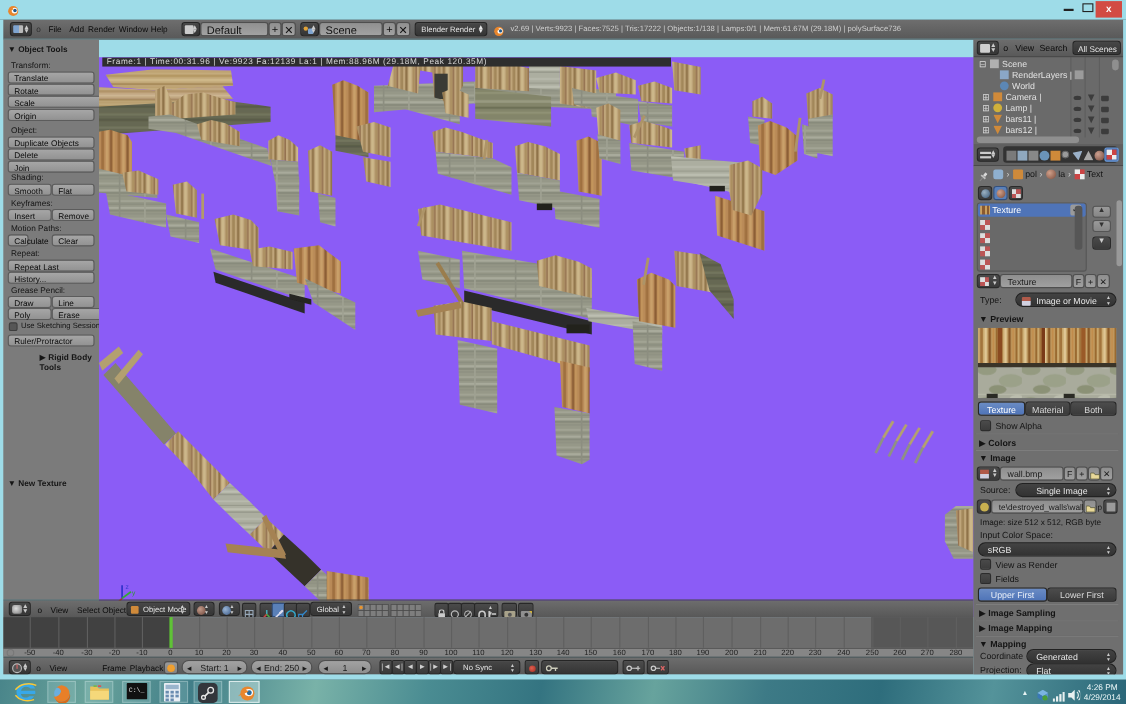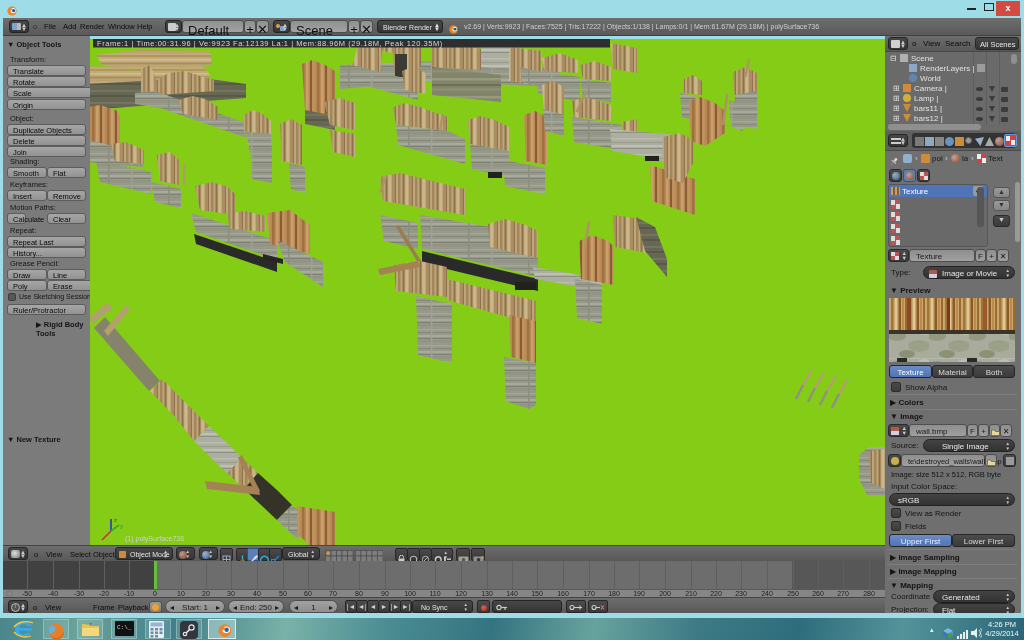--- a/index.html
+++ b/index.html
@@ -10,36 +10,36 @@
 #titlebar{left:0;top:0;width:1024px;height:18px;background:#9edce8;}
 #titletext{left:0;top:3px;width:1024px;text-align:center;font-size:10px;color:#222;}
 #winbtns{right:2px;top:0;height:18px;}
 #win{left:0;top:18px;width:1024px;height:600px;background:#9edce8;}
 #menubar{left:3px;top:18px;width:1018px;height:18px;background:linear-gradient(#6e6e6e,#595959);border-bottom:1px solid #414141;}
 
 #shelf{left:3px;top:36px;width:87px;height:509px;background:#7b7b7b;color:#101010;}
 .tbtn{position:absolute;background:linear-gradient(#a6a6a6,#929292);border:1px solid #5c5c5c;border-radius:3px;font-size:7.5px;color:#0a0a0a;padding:1px 0 0 5px;height:11px;line-height:9px;}
 .tlab{position:absolute;font-size:7.5px;color:#151515;}
 
-#viewport{left:90px;top:39px;width:851px;height:509px;background:#84cc16;overflow:hidden;}
+#viewport{left:90px;top:52px;width:851px;height:509px;background:#8b5cf6;overflow:hidden;}
 #vphead{left:3px;top:545px;width:882px;height:16px;background:linear-gradient(#6d6d6d,#585858);border-top:1px solid #454545;}
 
 #tltrack{left:3px;top:561px;width:882px;height:36px;background:#6d6d6d;overflow:hidden;}
 #tlhead{left:3px;top:597px;width:882px;height:16px;background:linear-gradient(#6d6d6d,#585858);border-top:1px solid #454545;}
 
 #rpanel{left:885px;top:36px;width:136px;height:577px;background:#707070;overflow:hidden;}
 #outliner{position:absolute;left:0;top:0;width:136px;height:95px;background:#6a6a6a;}
 #outhead{position:absolute;left:0;top:0;width:136px;height:16px;background:linear-gradient(#6d6d6d,#595959);border-bottom:1px solid #484848;}
 #propstabs{position:absolute;left:0;top:95px;width:136px;height:20px;background:#5f5f5f;border-bottom:1px solid #4a4a4a;}
 #props{position:absolute;left:0;top:115px;width:136px;height:464px;background:#6f6f6f;}
 
 #taskbar{left:0;top:618px;width:1024px;height:22px;}
 
 .dd{position:absolute;background:linear-gradient(#474747,#353535);border:1px solid #252525;border-radius:3px;color:#e6e6e6;font-size:8.5px;}
-.fld{position:absolute;background:linear-gradient(#909090,#a2a2a2);border:1px solid #4f4f4f;border-radius:3px;color:#111;font-size:13px;}
+.fld{position:absolute;background:linear-gradient(#909090,#a2a2a2);border:1px solid #4f4f4f;border-radius:3px;color:#111;font-size:10px;}
 .mtext{font-size:7.5px;color:#0c0c0c;position:absolute;top:4px;}
 .wtext{font-size:8.5px;position:absolute;}
 .olrow{position:absolute;font-size:8px;color:#e2e2e2;height:10px;line-height:10px;}
 .oli{display:inline-block;width:8px;height:8px;margin-right:3px;vertical-align:-1px;}
 .ptab{position:absolute;top:6px;width:9px;height:9px;}
 .plab{position:absolute;font-size:8px;color:#141414;}
 .pdd{position:absolute;height:13px;background:linear-gradient(#434343,#323232);border:1px solid #222;border-radius:7px;color:#e6e6e6;font-size:8px;padding:2px 0 0 18px;}
 .pddi{position:absolute;left:5px;top:2.5px;width:8px;height:8px;border-radius:1px;}
 .arr{position:absolute;right:4px;top:1px;font-size:4.5px;line-height:5px;color:#ccc;}
 .pfld{position:absolute;height:13px;background:linear-gradient(#8e8e8e,#a0a0a0);border:1px solid #4f4f4f;border-radius:3px;color:#1a1a1a;font-size:8px;padding:2px 0 0 6px;}

